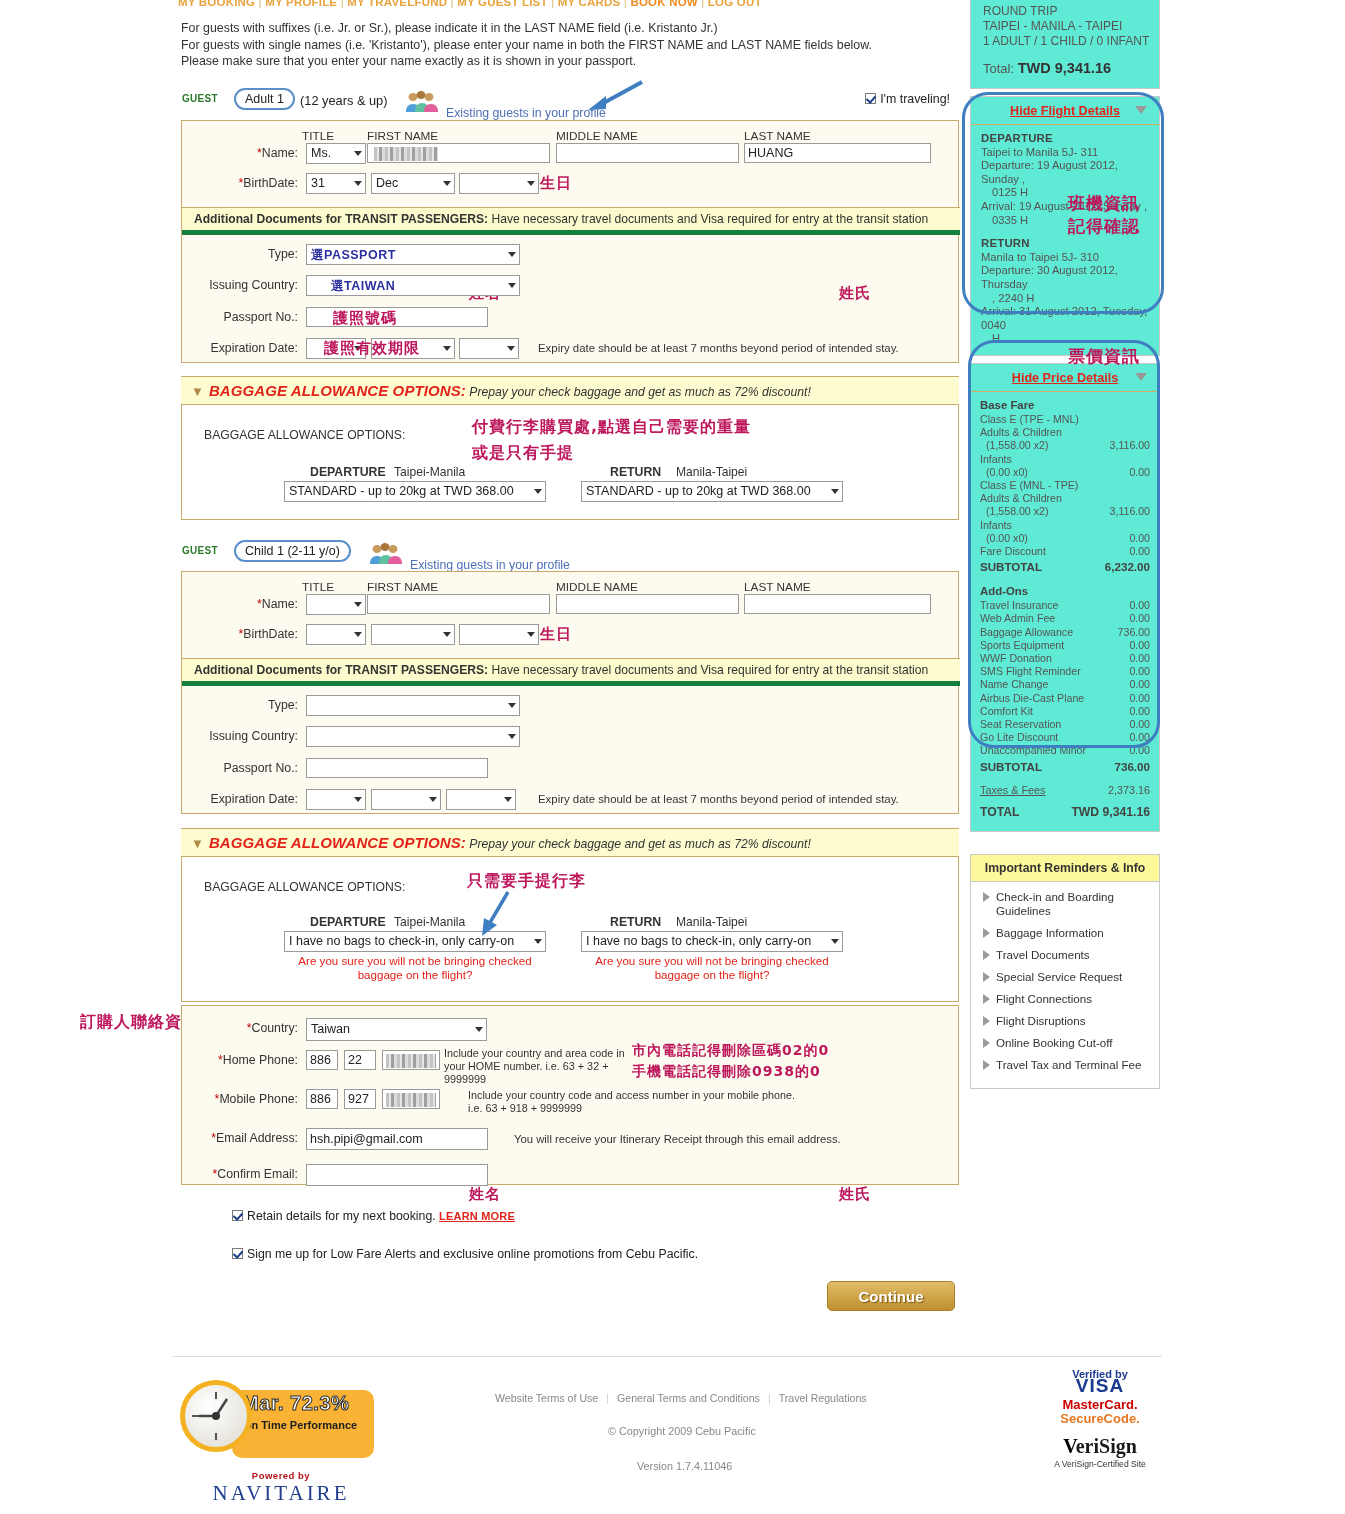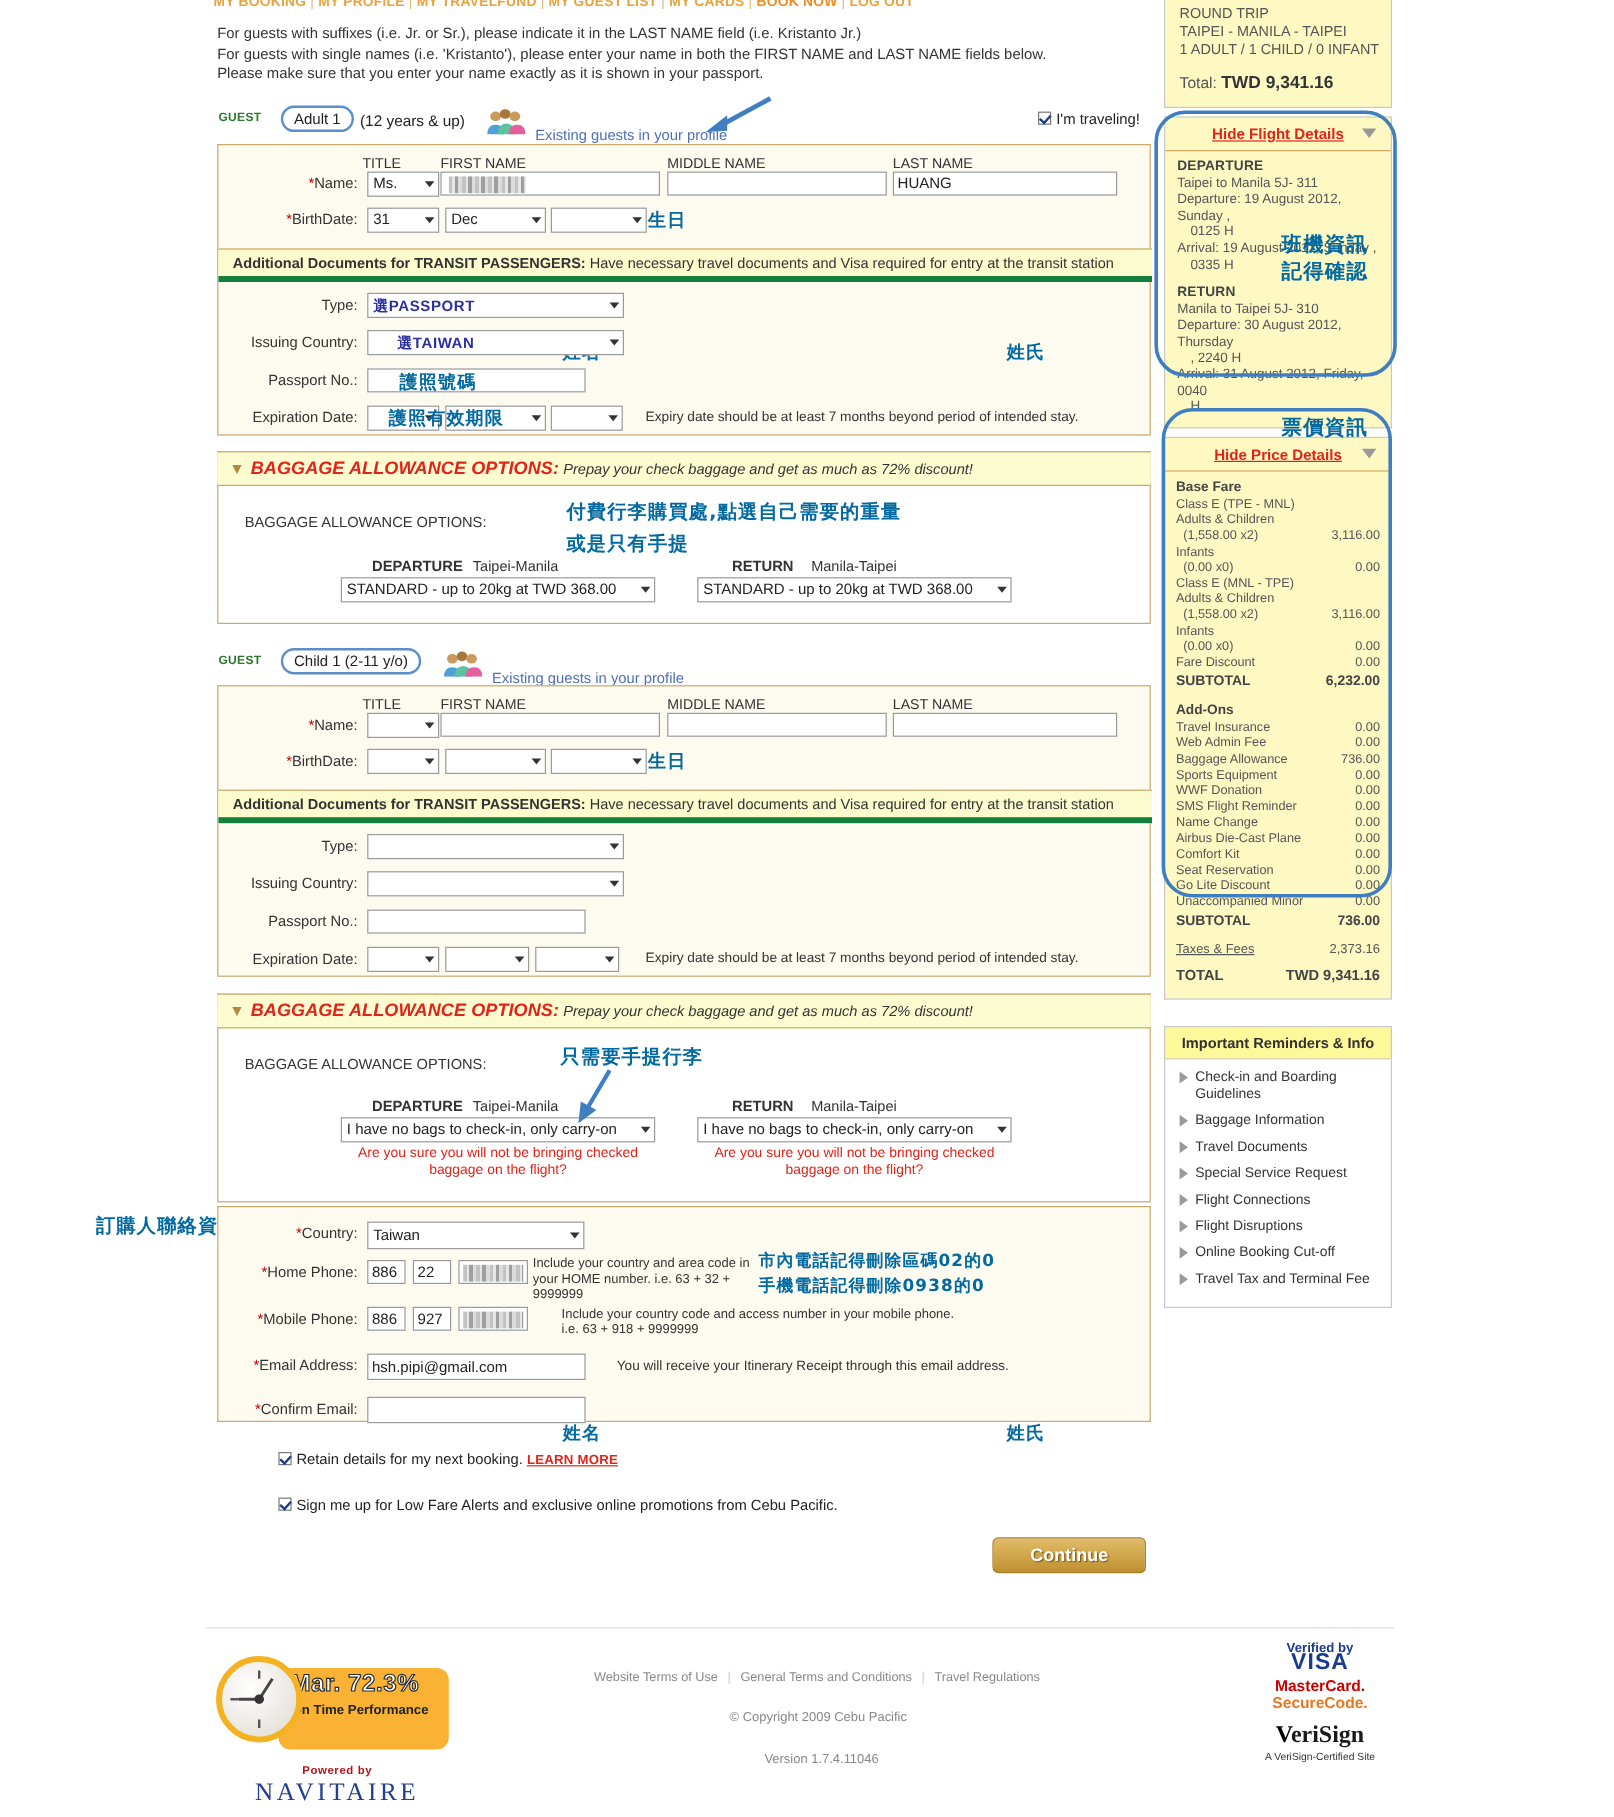--- a/index.html
+++ b/index.html
@@ -74,31 +74,31 @@
     border-left:4px solid transparent;border-right:4px solid transparent;border-top:5px solid #333;}
 
   .masked{
     display:inline-block;height:14px;background:
       repeating-linear-gradient(90deg,#b9b9b9 0 3px,#e2e2e2 3px 5px,#8f8f8f 5px 8px,#d6d6d6 8px 11px);
     filter:blur(.6px); opacity:.85; vertical-align:middle;
   }
 
   
   .hw{
-    position:absolute; color:#0369a1; font-weight:bold;
+    position:absolute; color:#be185d; font-weight:bold;
     font-family:"DejaVu Sans","Liberation Sans",sans-serif;
     letter-spacing:1px; white-space:nowrap;
   }
   .hw-arrow{position:absolute;}
 
   .redwarn{color:#e2231a;font-size:11.6px;text-align:center;line-height:14px;}
 
   
   .rail{position:absolute;left:970px;top:0;width:190px;}
-  .railbox{border:1px solid #c9c9c9;background:#fef9c3;}
+  .railbox{border:1px solid #c9c9c9;background:#5eead4;}
   .rail-summary{padding:4px 8px 10px 12px;font-size:12px;color:#555;line-height:15px;}
   .rail-summary .tot{font-size:13px;color:#555;margin-top:12px;}
   .rail-summary .tot b{color:#333;font-size:14.5px;}
 
   .railhdr{text-align:center;padding:7px 0 6px;position:relative;border-bottom:1px solid #d8ab5f;}
   .railhdr a{color:#e2231a;font-weight:bold;font-size:12.6px;text-decoration:underline;}
   .railhdr .tri{position:absolute;right:12px;top:9px;width:0;height:0;
     border-left:6px solid transparent;border-right:6px solid transparent;border-top:8px solid #999;}
 
   .fdetail{padding:7px 9px 9px 10px;font-size:11.2px;color:#555;line-height:13.6px;}
@@ -460,21 +460,21 @@
         <div class="sec">DEPARTURE</div>
         <div>Taipei to Manila 5J- 311</div>
         <div>Departure: 19 August 2012, Sunday ,</div>
         <div class="ind">0125 H</div>
         <div>Arrival: 19 August 2012, Sunday ,</div>
         <div class="ind">0335 H</div>
         <div class="sec" style="margin-top:10px;">RETURN</div>
         <div>Manila to Taipei 5J- 310</div>
         <div>Departure: 30 August 2012, Thursday</div>
         <div class="ind">, 2240 H</div>
-        <div>Arrival: 31 August 2012, Friday, 0040</div>
+        <div>Arrival: 31 August 2012, Tuesday, 0040</div>
         <div class="ind">H</div>
       </div>
     </div>
 
     <div class="railbox" style="margin-top:7px;">
       <div class="railhdr">
         <a href="#">Hide Price Details</a>
         <span class="tri"></span>
       </div>
       <div class="ptable">

